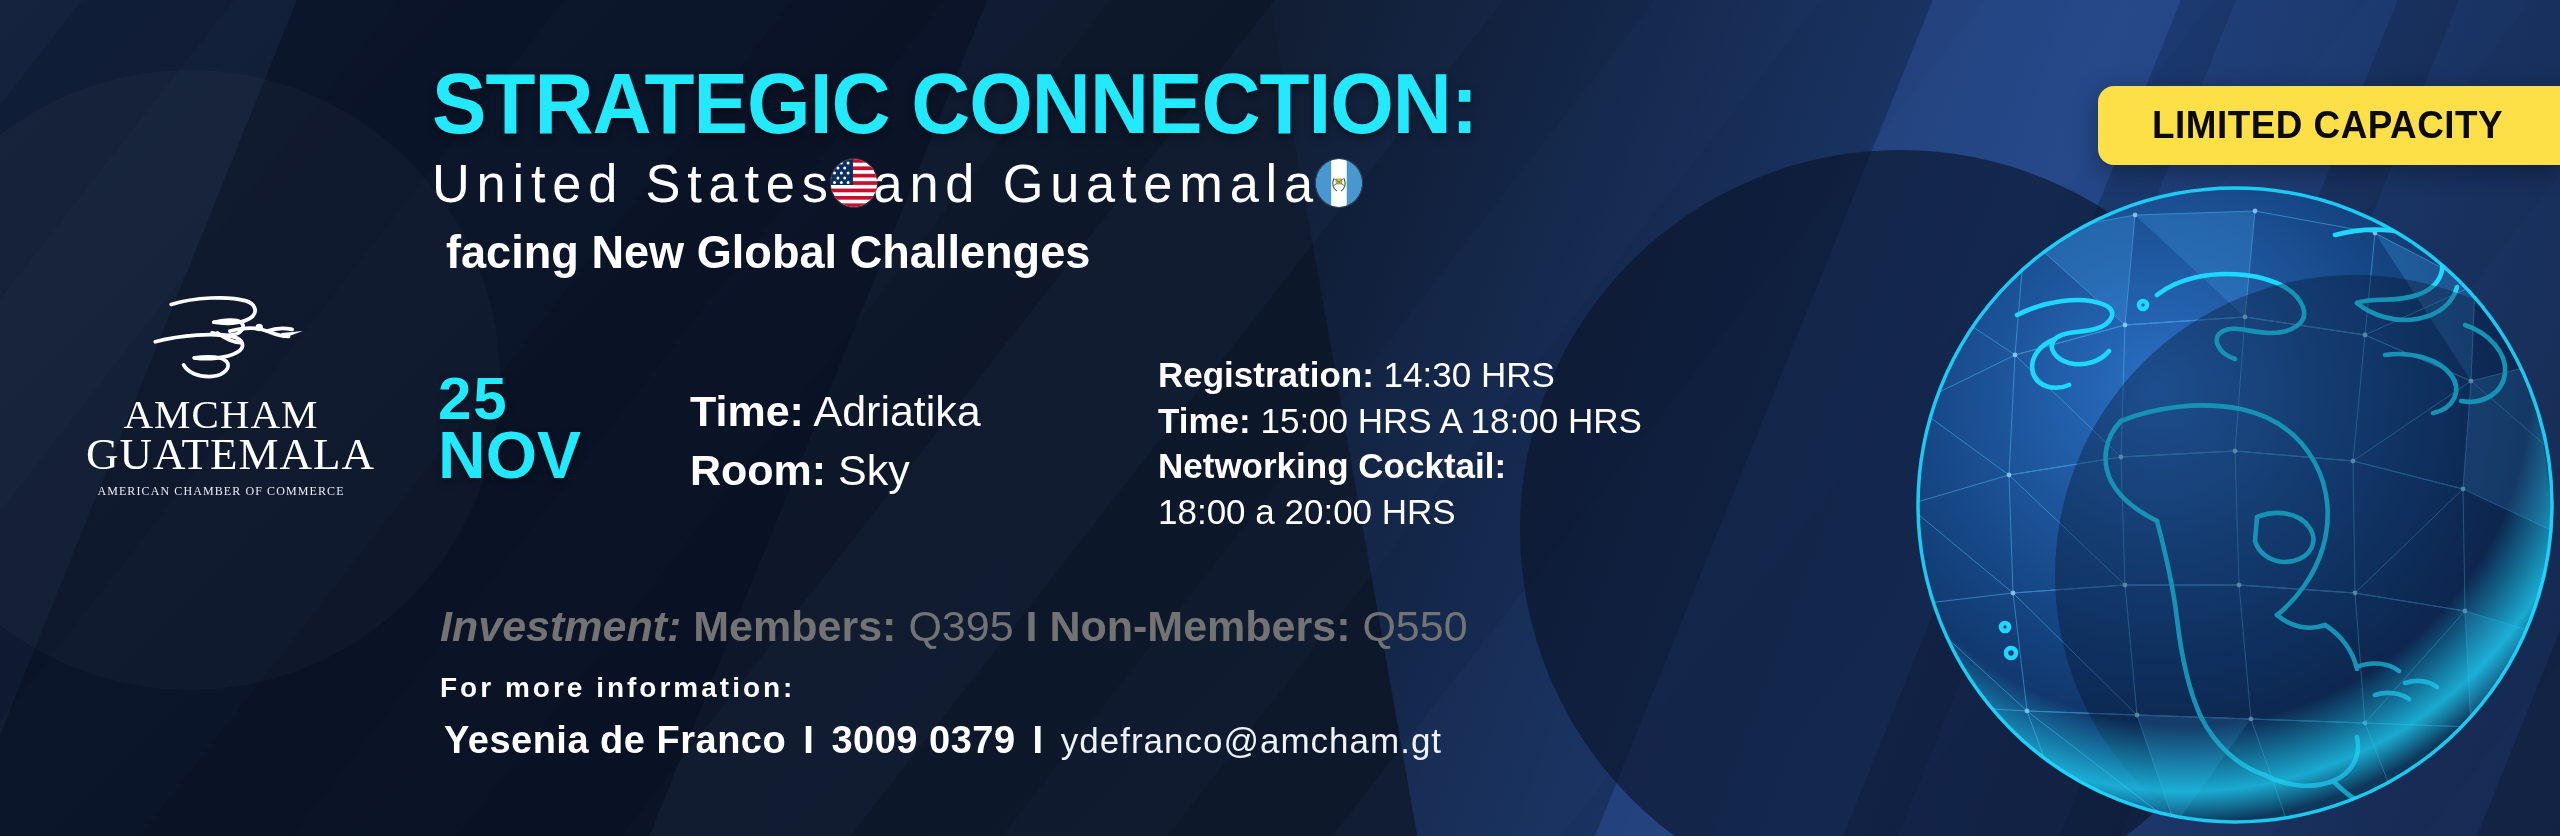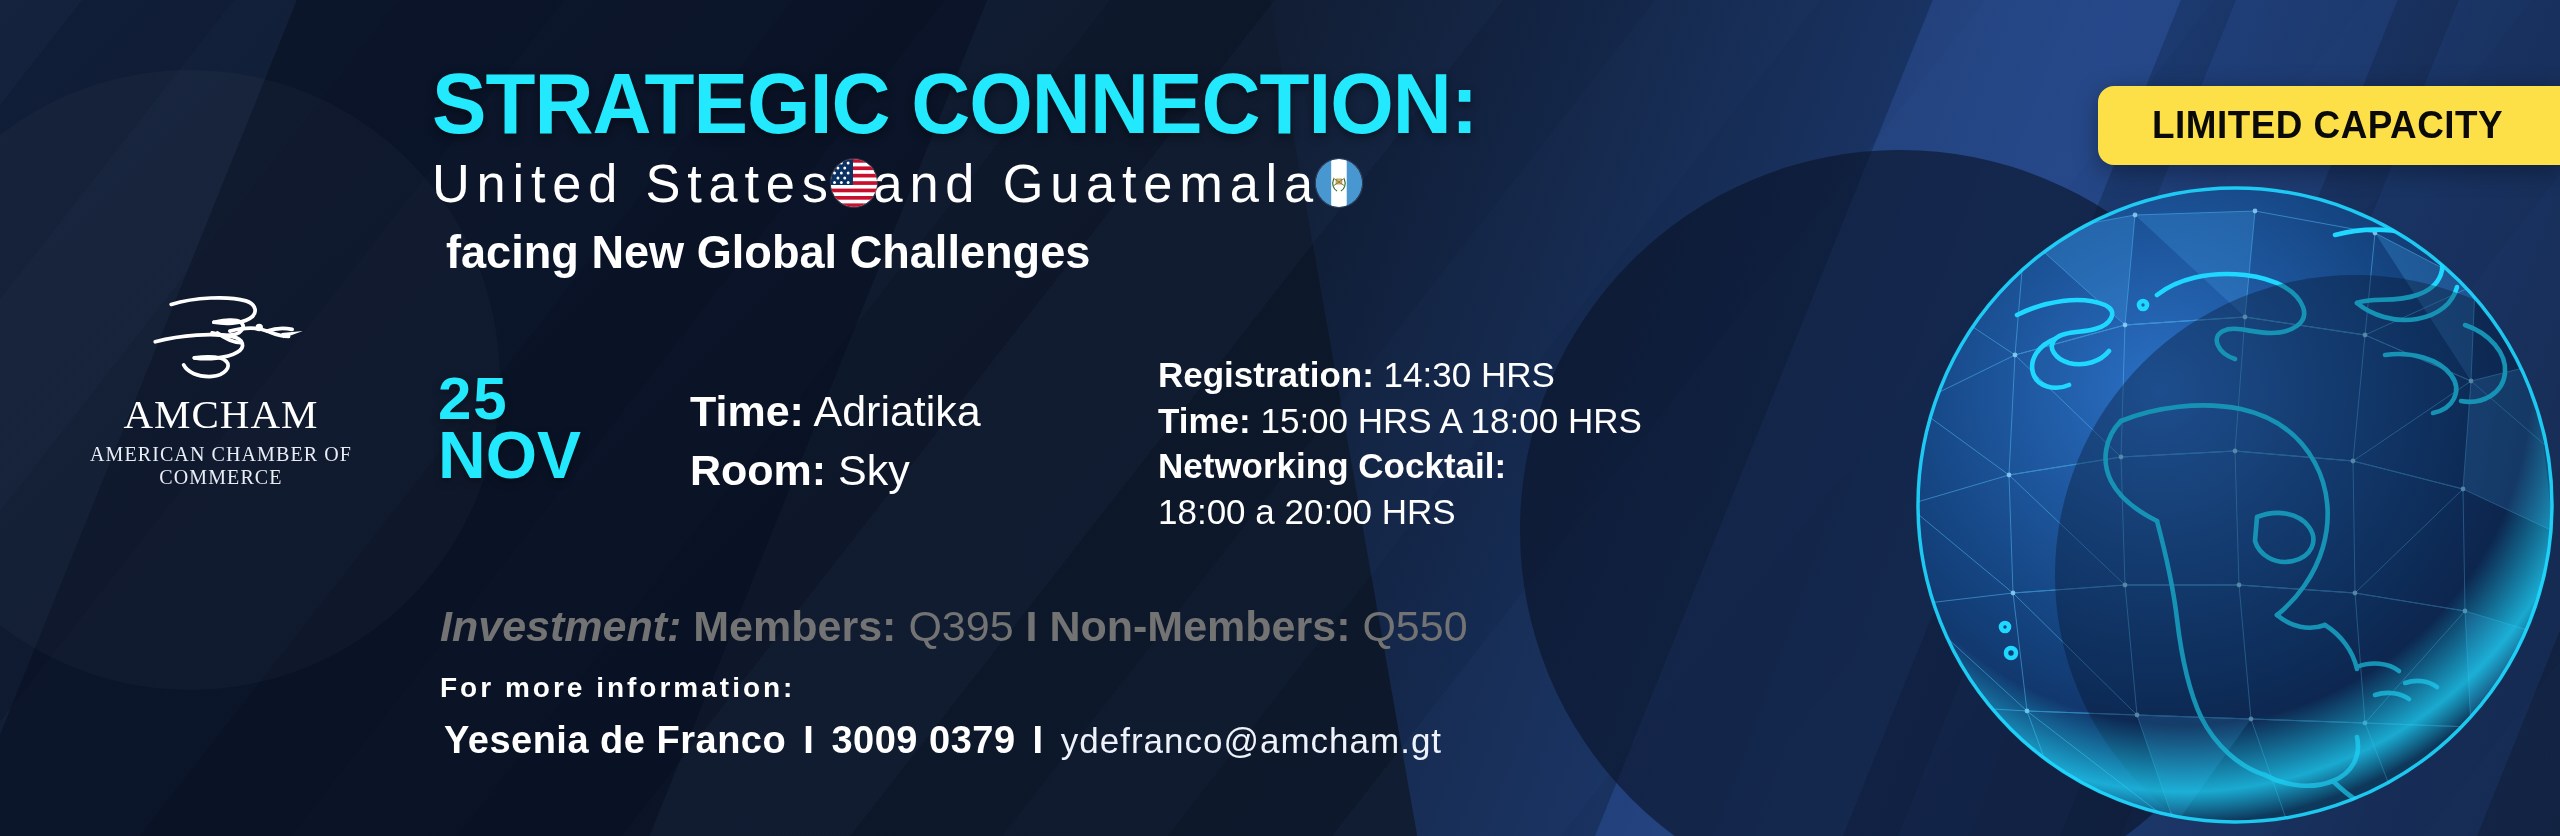--- a/index.html
+++ b/index.html
@@ -85,21 +85,21 @@
   .logo-bird { width:180px; height:96px; margin:0 auto 8px; display:block; }
   .logo-word {
     font-family:"Liberation Serif", serif;
     font-size:41px; line-height:0.92; letter-spacing:1px;
     font-weight:400; color:#fff;
   }
   .logo-word.second { font-size:45px; }
   .logo-sub {
     margin-top:9px;
     font-family:"Liberation Serif", serif;
-    font-size:20px; letter-spacing:1.1px; color:#e8edf6;
+    font-size:12px; letter-spacing:1.1px; color:#e8edf6;
   }
 
   
   .headline { position:absolute; left:432px; top:60px; }
   .h-main {
     font-size:86px; font-weight:700;
     color:#22e9fd; letter-spacing:-1px;
     line-height:1.0;
     transform:scaleX(0.95); transform-origin:left center;
     text-shadow:0 3px 10px rgba(0,0,0,.45);
@@ -219,20 +219,21 @@
         <path d="M26 56 C56 48 92 46 112 50 C126 53 128 62 118 68 C106 75 84 76 70 74"></path>
         <path d="M70 74 C86 72 100 72 106 78 C112 84 104 94 90 95 C74 96 62 90 58 82"></path>
         <path d="M110 44 C126 40 142 40 152 44 C160 47 166 50 176 50"></path>
         <path d="M152 44 C160 41 170 40 180 42"></path>
         <path d="M96 46 C104 52 112 56 122 57"></path>
       </g>
       <circle cx="143" cy="40" r="4.2" fill="#ffffff"></circle>
       <path d="M168 46 L192 44 L170 52 Z" fill="#ffffff"></path>
     </svg>
     <div class="logo-word">AMCHAM</div>
+    <div class="logo-word second">GUATEMALA</div>
     <div class="logo-sub">AMERICAN CHAMBER OF COMMERCE</div>
   </div>
 
   <div class="headline">
     <div class="h-main">STRATEGIC CONNECTION:</div>
 
     <div class="h-sub">
       <span>United States</span>
       <span class="flag">
         <svg viewBox="0 0 48 48">

